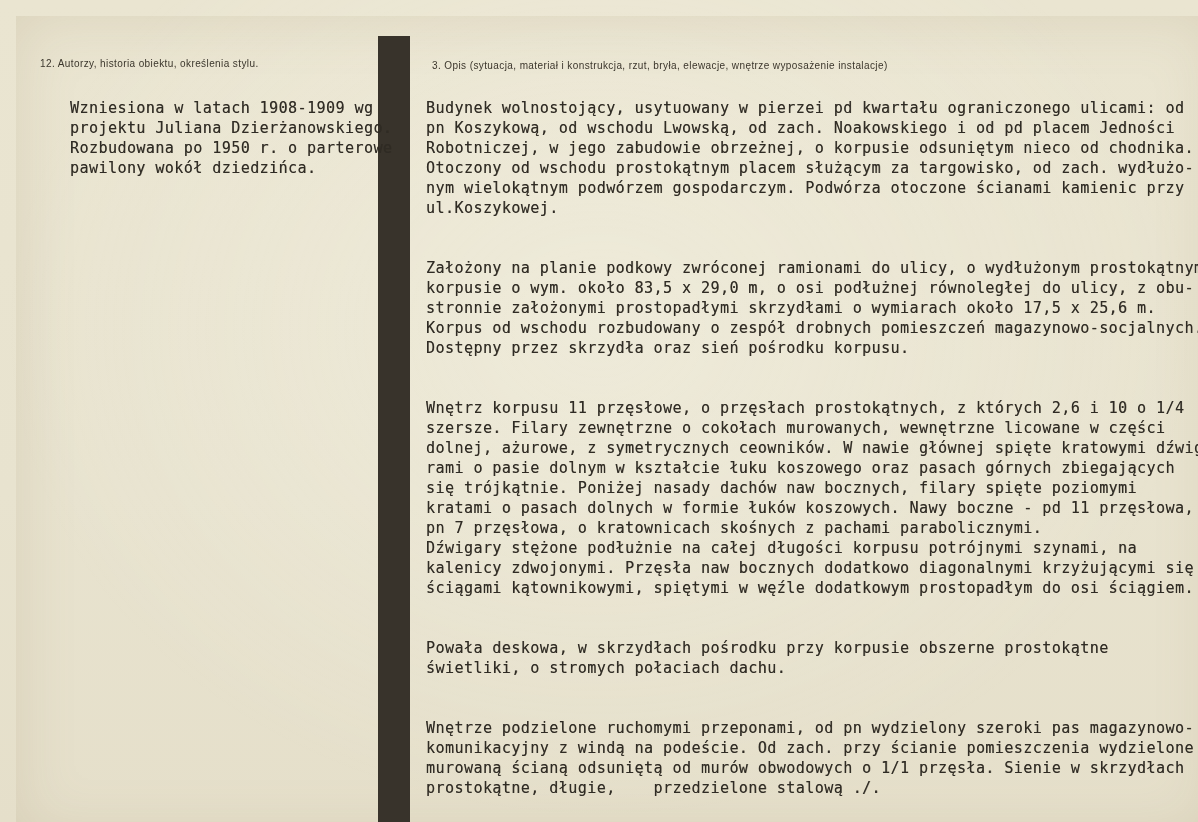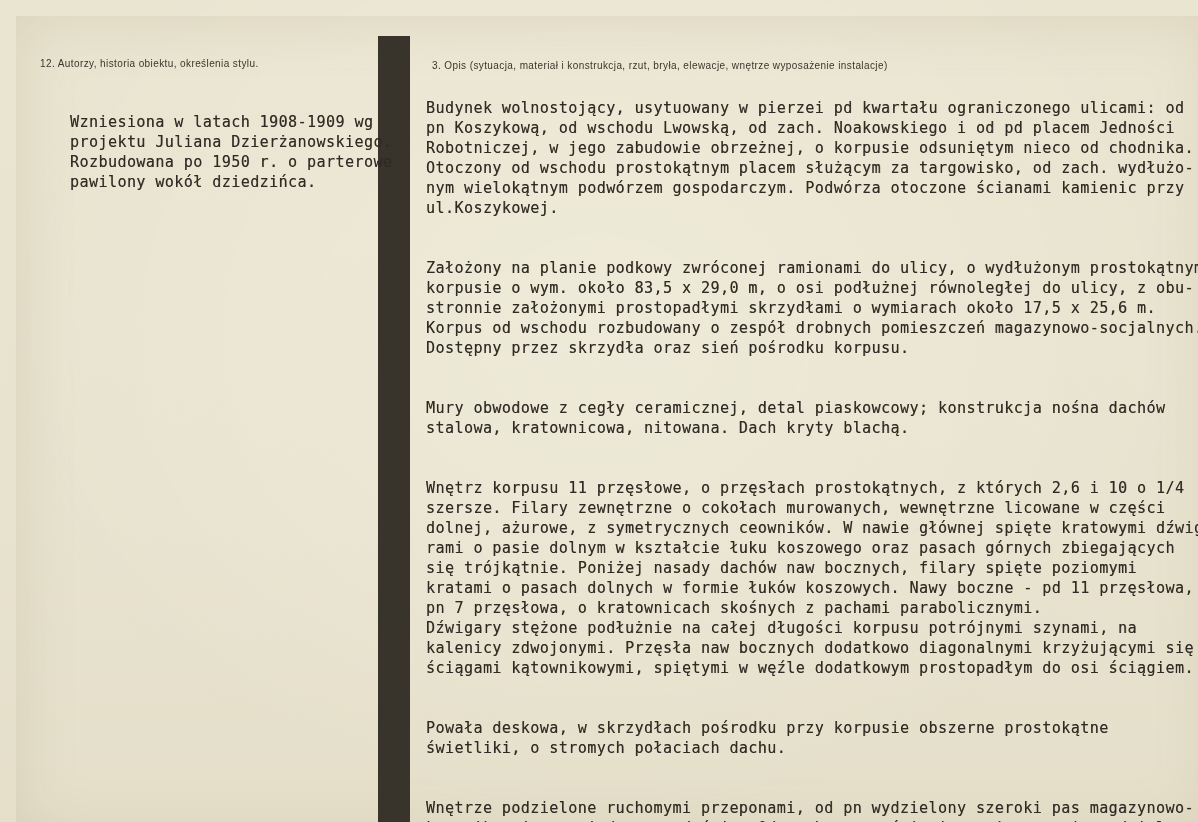--- a/index.html
+++ b/index.html
@@ -51,21 +51,21 @@
     left: 0;
     right: 0;
     top: 809px;
     height: 3px;
     background: #35312a;
   }
 
   .col-left {
     position: absolute;
     left: 22px;
-    top: 64px;
+    top: 50px;
     width: 332px;
   }
 
   .col-right {
     position: absolute;
     left: 378px;
     top: 50px;
     width: 818px;
   }
 
@@ -104,35 +104,33 @@
 pn Koszykową, od wschodu Lwowską, od zach. Noakowskiego i od pd placem Jedności
 Robotniczej, w jego zabudowie obrzeżnej, o korpusie odsuniętym nieco od chodnika.
 Otoczony od wschodu prostokątnym placem służącym za targowisko, od zach. wydłużo-
 nym wielokątnym podwórzem gospodarczym. Podwórza otoczone ścianami kamienic przy
 ul.Koszykowej.</p>
     <p class="tw">Założony na planie podkowy zwróconej ramionami do ulicy, o wydłużonym prostokątnym
 korpusie o wym. około 83,5 x 29,0 m, o osi podłużnej równoległej do ulicy, z obu-
 stronnie założonymi prostopadłymi skrzydłami o wymiarach około 17,5 x 25,6 m.
 Korpus od wschodu rozbudowany o zespół drobnych pomieszczeń magazynowo-socjalnych.
 Dostępny przez skrzydła oraz sień pośrodku korpusu.</p>
-    <p class="tw">Mury obwodowe z cegły ceramicznej, detal piaskowcowy; konstrukcja nośna dachów
-stalowa, kratownicowa, nitowana. Dach kryty blachą.</p>
     <p class="tw">Wnętrz korpusu 11 przęsłowe, o przęsłach prostokątnych, z których 2,6 i 10 o 1/4
 szersze. Filary zewnętrzne o cokołach murowanych, wewnętrzne licowane w części
 dolnej, ażurowe, z symetrycznych ceowników. W nawie głównej spięte kratowymi dźwiga-
 rami o pasie dolnym w kształcie łuku koszowego oraz pasach górnych zbiegających
 się trójkątnie. Poniżej nasady dachów naw bocznych, filary spięte poziomymi
 kratami o pasach dolnych w formie łuków koszowych. Nawy boczne - pd 11 przęsłowa,
 pn 7 przęsłowa, o kratownicach skośnych z pachami parabolicznymi.
 Dźwigary stężone podłużnie na całej długości korpusu potrójnymi szynami, na
 kalenicy zdwojonymi. Przęsła naw bocznych dodatkowo diagonalnymi krzyżującymi się
 ściągami kątownikowymi, spiętymi w węźle dodatkowym prostopadłym do osi ściągiem.</p>
     <p class="tw">Powała deskowa, w skrzydłach pośrodku przy korpusie obszerne prostokątne
 świetliki, o stromych połaciach dachu.</p>
     <p class="tw">Wnętrze podzielone ruchomymi przeponami, od pn wydzielony szeroki pas magazynowo-
 komunikacyjny z windą na podeście. Od zach. przy ścianie pomieszczenia wydzielone
-murowaną ścianą odsuniętą od murów obwodowych o 2/2 przęsła. Sienie w skrzydłach
+murowaną ścianą odsuniętą od murów obwodowych o 1/1 przęsła. Sienie w skrzydłach
 prostokątne, długie,    przedzielone stalową ./.</p>
   </div>
 
   <div class="bottom-rule"></div>
 
 </div>
 
 </body></html>

